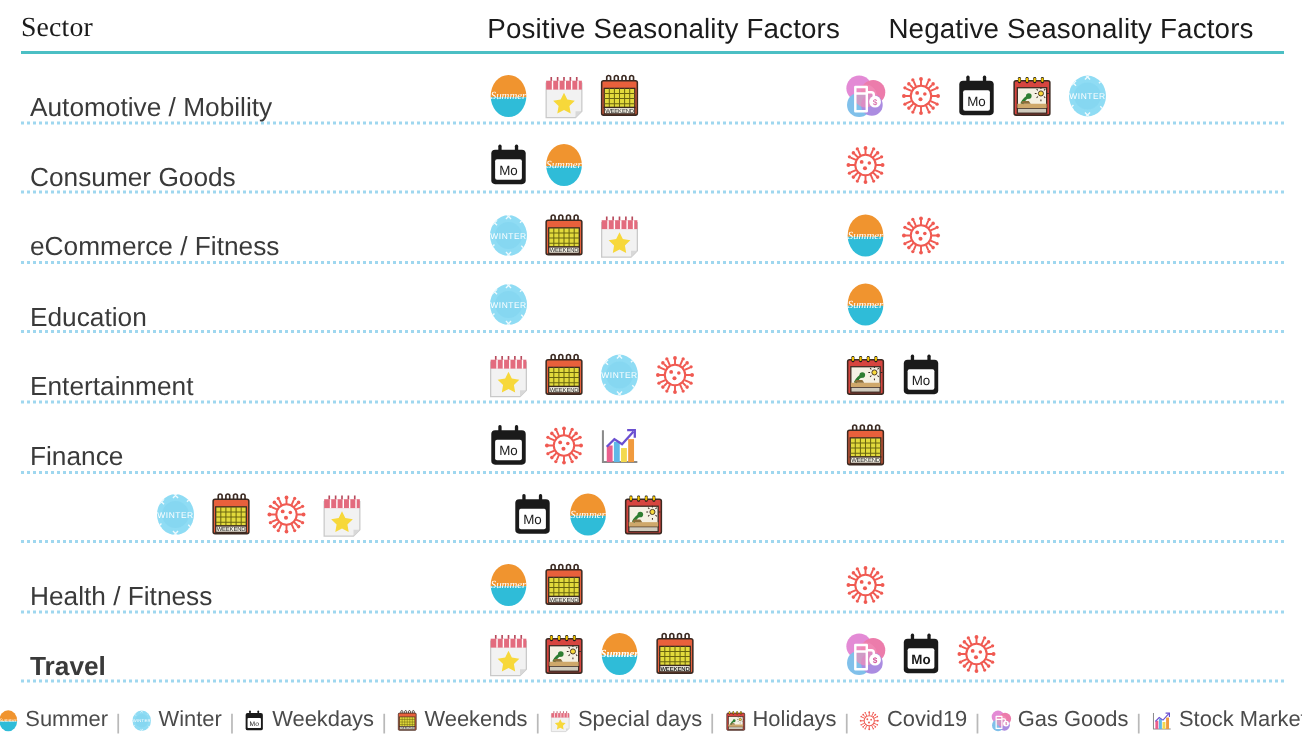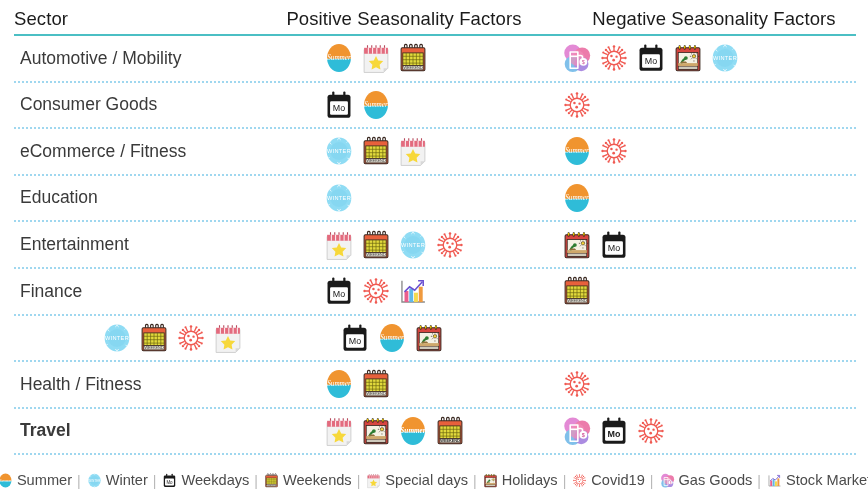--- a/index.html
+++ b/index.html
@@ -25,34 +25,34 @@
     padding: 0 0 0 14px;
   }
   .hdr-cell {
     font-size: 18.5px;
     color: #1b1b1b;
     font-weight: 400;
     letter-spacing: .1px;
     white-space: nowrap;
     line-height: 1;
   }
-  .hdr-sector   { width: 234px; }
-  .hdr-positive { width: 312px; text-align: center; }
+  .hdr-sector   { width: 234px; font-family: Liberation Serif, serif; }
+  .hdr-positive { width: 312px; text-align: right; }
   .hdr-negative { flex: 1; text-align: center; }
   .hdr-rule {
     height: 2px;
     background: #4bbfc4;
     margin: 6px 12px 0 14px;
   }
 
   
   .rows { padding: 0 12px 0 14px; }
   .row {
     display: flex;
-    align-items: center;
+    align-items: flex-end;
     height: 46.6px;
     border-bottom: 2px dotted #9fd7ef;
     position: relative;
   }
   .row:last-child { border-bottom: 2px dotted #9fd7ef; font-weight: bold; }
 
   .sector-name {
     width: 222px;
     font-size: 17.5px;
     color: #3a3a3a;

